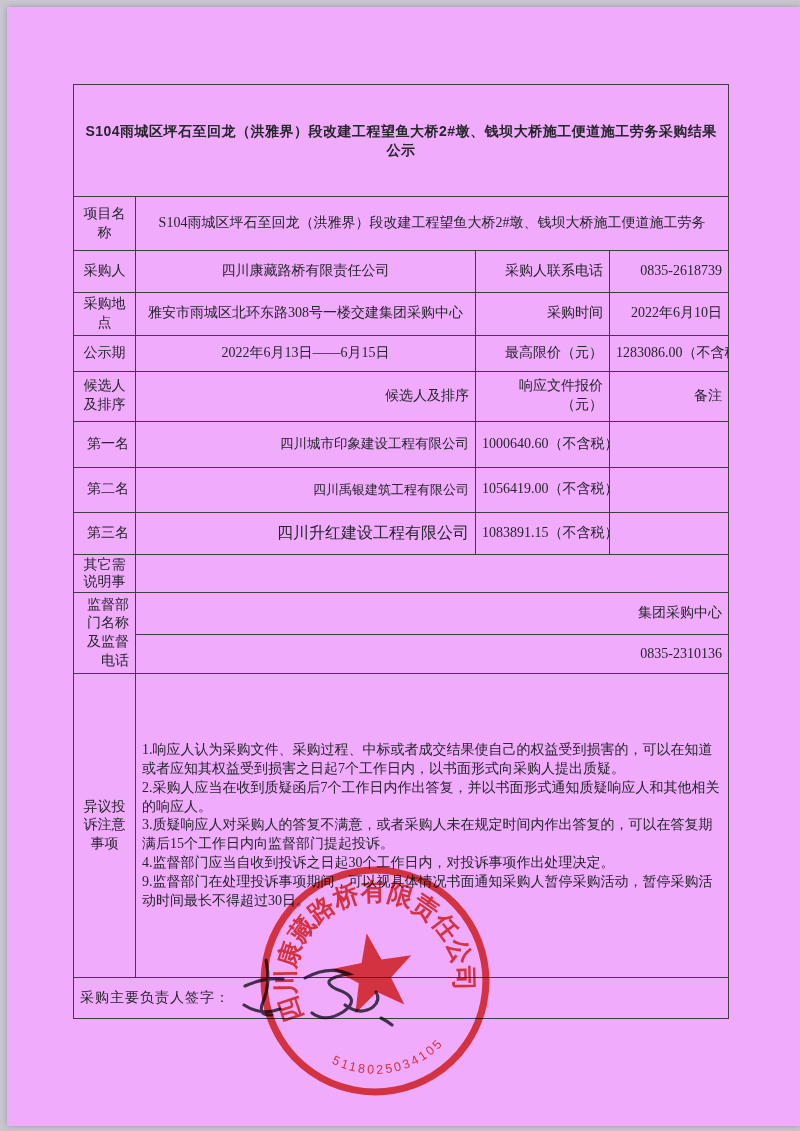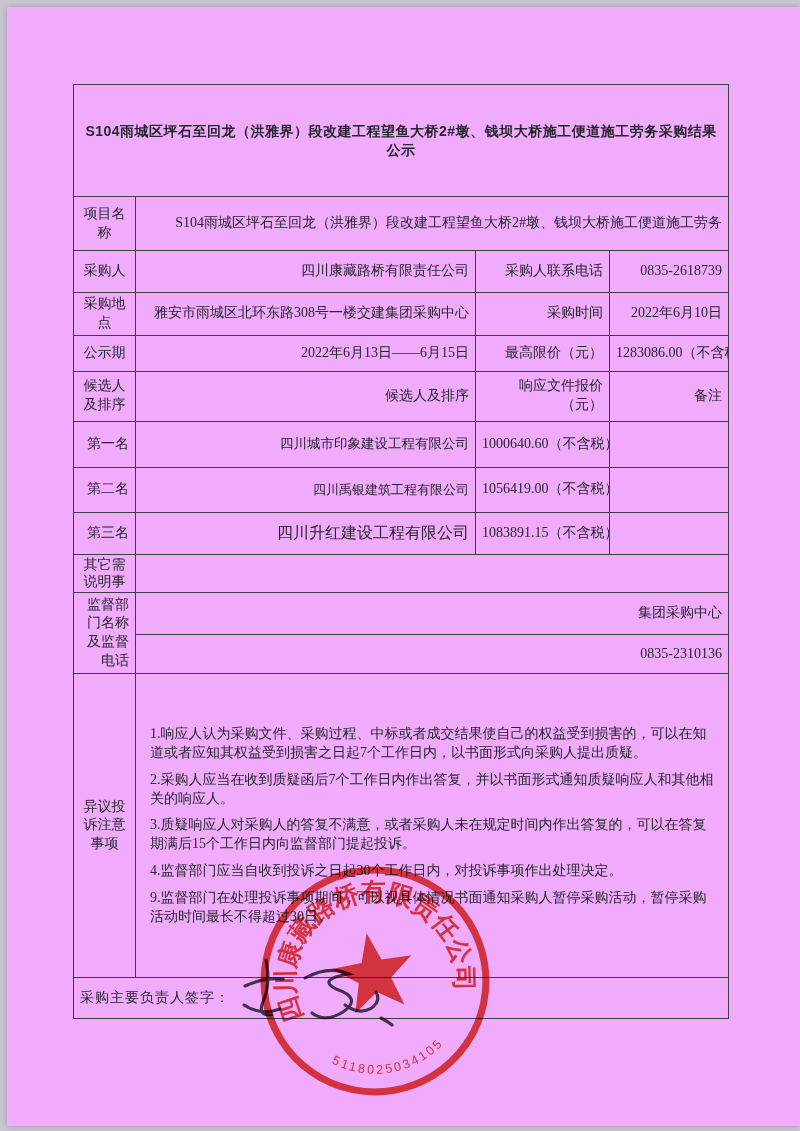--- a/index.html
+++ b/index.html
@@ -38,28 +38,28 @@
     font-size:21px;
     line-height:1.55;
     letter-spacing:.5px;
     padding:6px 18px 26px 18px;
   }
   td.lbl{ text-align:center; padding-left:6px;}
   td.ctr{ text-align:right;}
   td.rank{ text-align:right;}
   td.val-sm{ text-align:center; font-size:11.5px; white-space:nowrap; padding-left:2px; padding-right:2px;}
   td.quote{ text-align:center; font-size:12.5px; white-space:nowrap; padding-left:2px; padding-right:2px;}
-  td.content{ text-align:right;}
+  td.content{ text-align:center;}
   td.objection-cell{
     padding:8px 10px 8px 9px;
     font-size:14px;
     line-height:1.58;
     vertical-align:middle;
   }
-  .obj-item{margin:8px;}
+  .obj-item{margin:0;}
   td.sign-row{
     padding-left:10px;
     font-size:14.5px;
     letter-spacing:1px;
   }
   .stamp{
     position:absolute;left:247px;top:853px;
     width:242px;height:242px;
     mix-blend-mode:multiply;
     opacity:.88;

